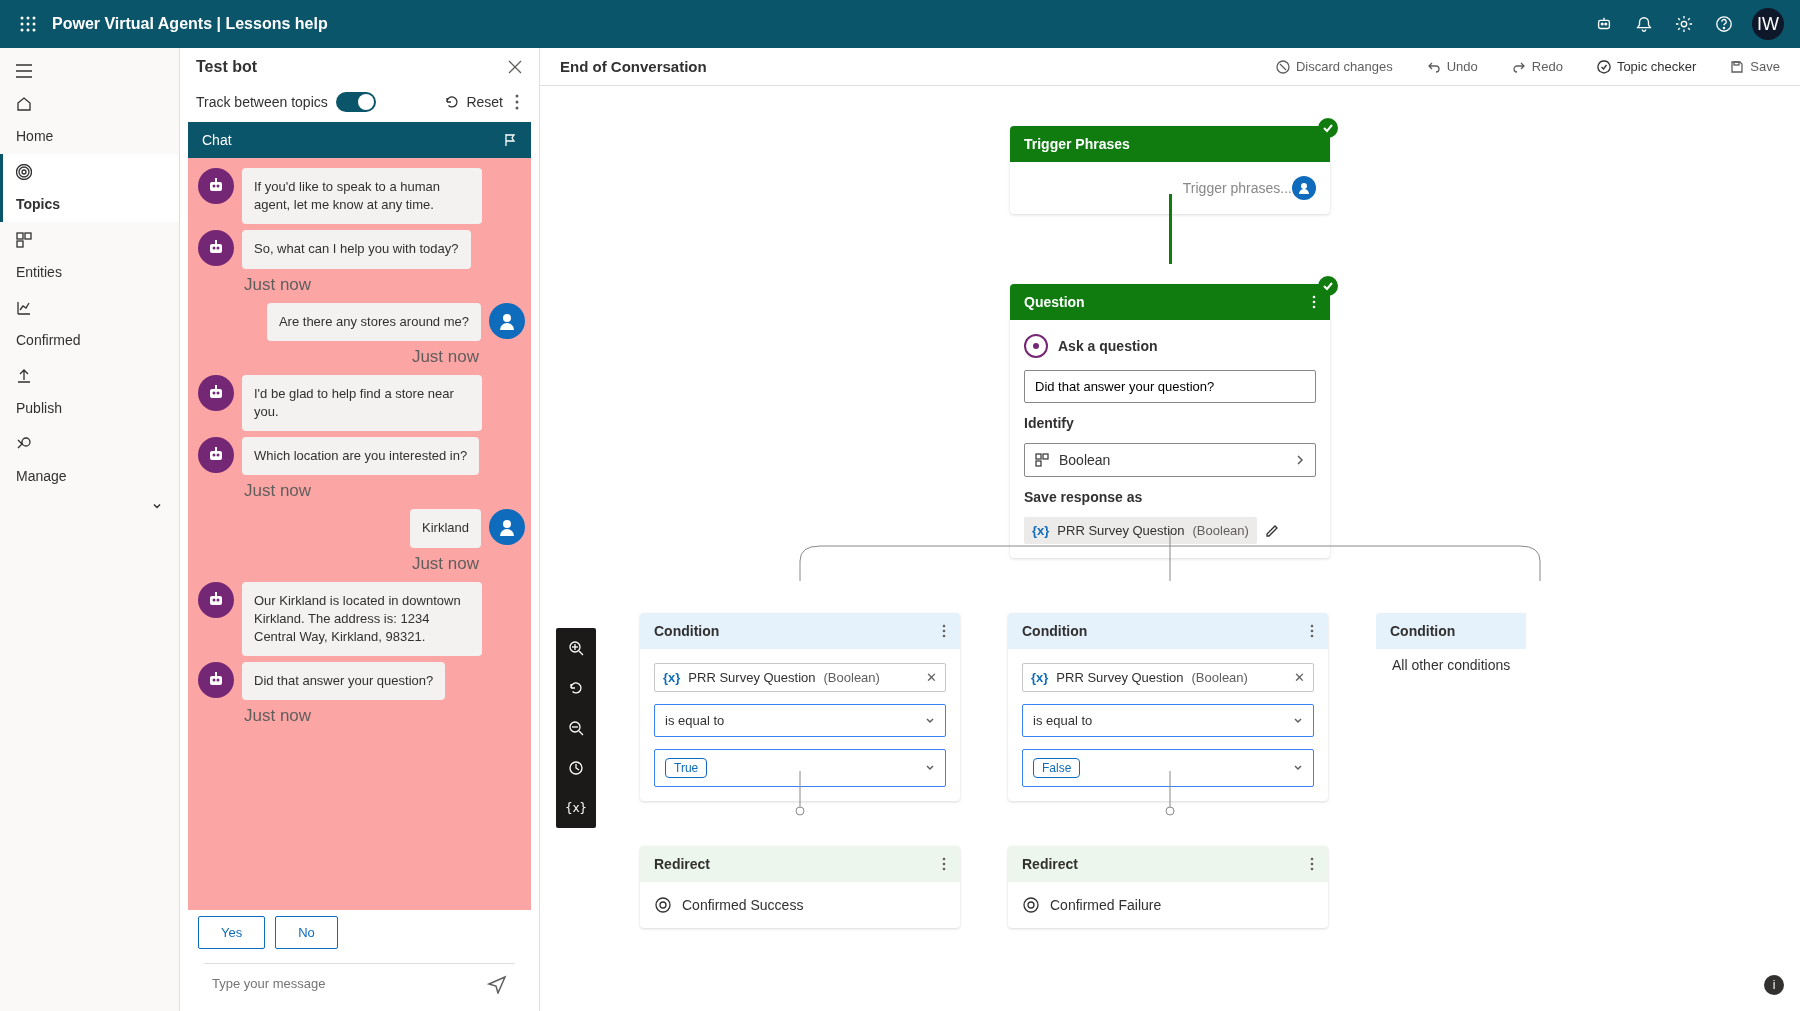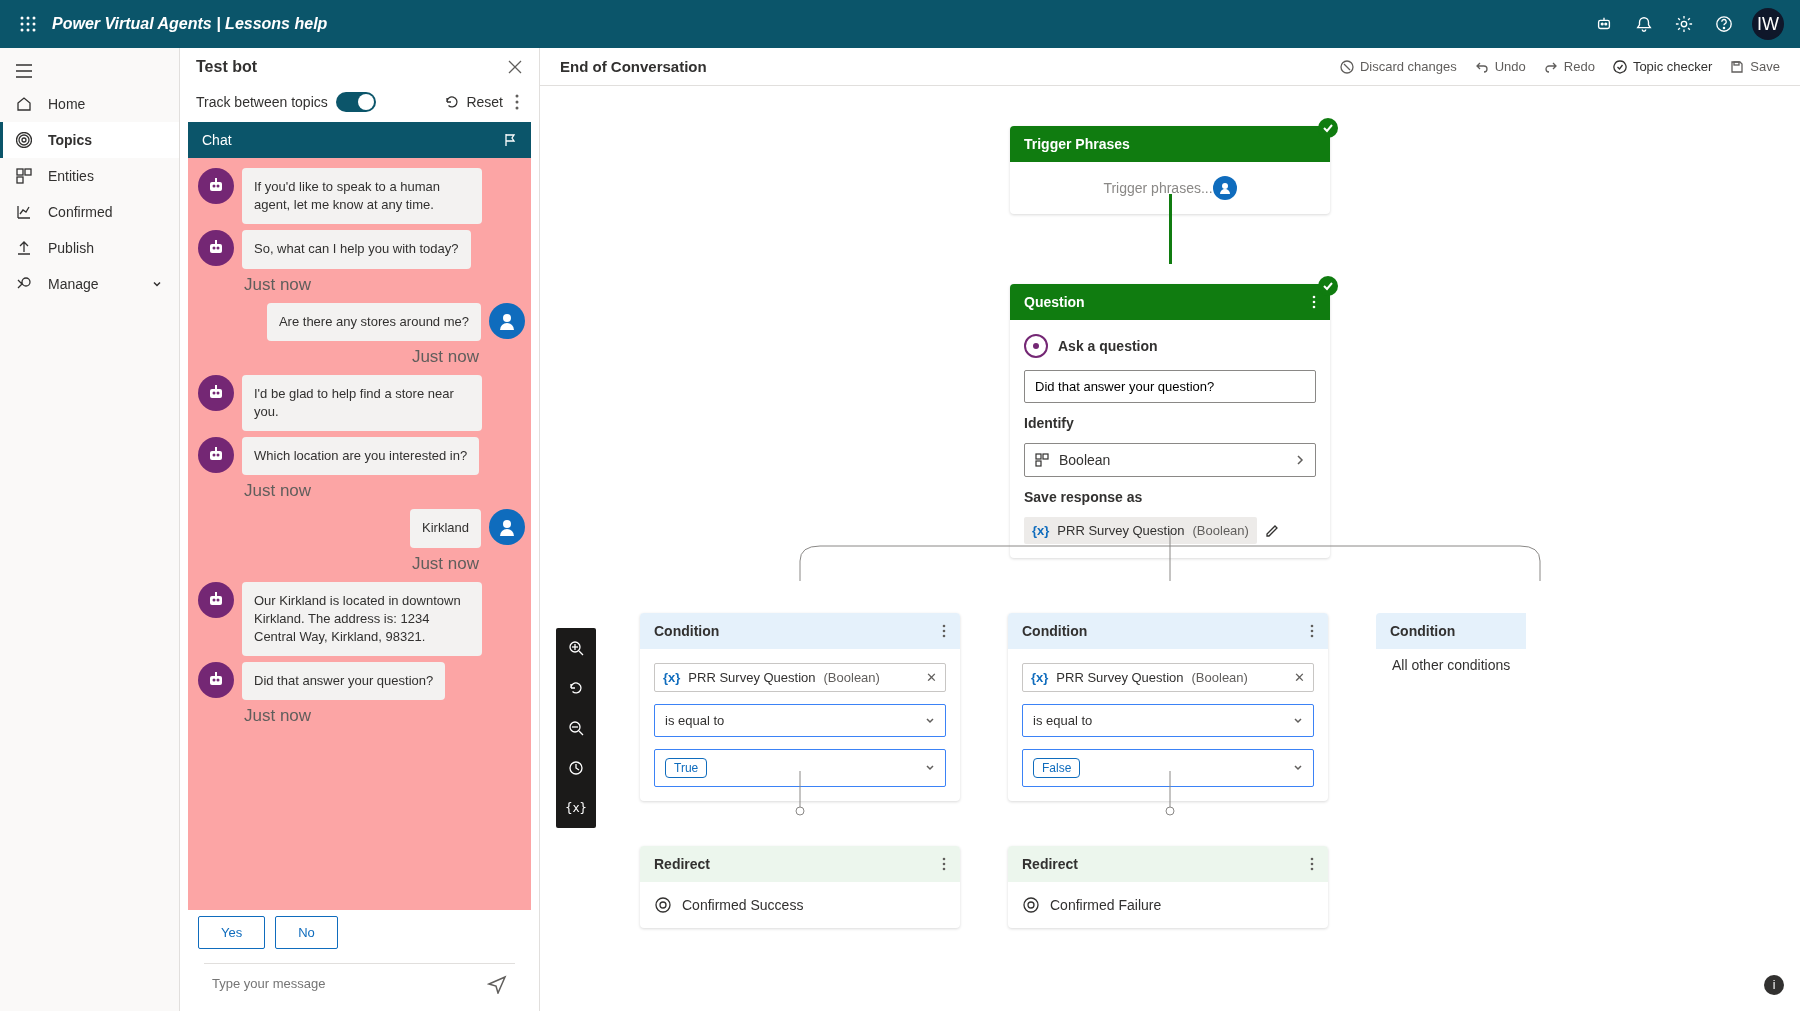--- a/index.html
+++ b/index.html
@@ -1,27 +1,27 @@
 <!DOCTYPE html>
 <html><head>
 <meta charset="utf-8">
 <style>
 * { box-sizing: border-box; margin: 0; padding: 0; }
 body { font-family: "Segoe UI", -apple-system, sans-serif; font-size: 14px; color: #323130; overflow: hidden; }
 .app { display: flex; flex-direction: column; height: 100vh; }
 .topbar { background: #0b556a; color: #fff; height: 48px; display: flex; align-items: center; padding: 0 8px; }
 .waffle { width: 40px; height: 40px; display: flex; align-items: center; justify-content: center; cursor: pointer; }
-.app-title { font-size: 16px; font-weight: 600; margin-left: 4px; font-style: italic; }
+.app-title { font-size: 16px; font-weight: 600; margin-left: 4px; }
 .spacer { flex: 1; }
 .topbar-icon { width: 40px; height: 40px; display: flex; align-items: center; justify-content: center; cursor: pointer; }
 .avatar { width: 32px; height: 32px; border-radius: 50%; background: #0f172a; color: #fff; display: flex; align-items: center; justify-content: center; font-weight: 400; font-size: 18px; margin: 0 8px; }
 .body { display: flex; flex: 1; min-height: 0; }
 .leftnav { width: 180px; border-right: 1px solid #e1dfdd; background: #faf9f8; display: flex; flex-direction: column; padding-top: 8px; }
 .hamburger { padding: 8px 16px; cursor: pointer; }
-.navitem { display: flex; align-items: center; gap: 16px; padding: 10px 16px; cursor: pointer; font-size: 14px; }
+.navitem { display: flex; align-items: flex-start; gap: 16px; padding: 10px 16px; cursor: pointer; font-size: 14px; flex-direction: column; }
 .navitem.active { background: #fff; font-weight: 600; border-left: 3px solid #0b556a; padding-left: 13px; }
 .navitem .chev { margin-left: auto; }
 .testpane { width: 360px; border-right: 1px solid #e1dfdd; display: flex; flex-direction: column; background: #fff; }
 .testpane-head { display: flex; align-items: center; justify-content: space-between; padding: 10px 16px; }
 .testpane-title { font-weight: 600; font-size: 16px; }
 .trackrow { display: flex; align-items: center; padding: 6px 16px 10px; gap: 8px; }
 .toggle { width: 40px; height: 20px; background: #0b556a; border-radius: 10px; position: relative; cursor: pointer; }
 .toggle::after { content: ""; position: absolute; right: 2px; top: 2px; width: 16px; height: 16px; background: #fff; border-radius: 50%; }
 .reset { margin-left: auto; display: flex; align-items: center; gap: 6px; cursor: pointer; color: #323130; }
 .more-vert { padding: 0 4px; cursor: pointer; }
@@ -36,40 +36,40 @@
 .bubble { background: #f3f2f1; border-radius: 4px; padding: 10px 12px; max-width: 240px; line-height: 1.4; font-size: 13px; }
 .msgrow.user .bubble { background: #f3f2f1; }
 .ts { font-size: 17px; color: #605e5c; margin: 2px 0 8px 46px; }
 .ts.user { text-align: right; margin: 2px 46px 8px 0; }
 .chatchoices { display: flex; gap: 10px; padding: 6px 10px 14px; }
 .choicebtn { border: 1px solid #0f6cbd; color: #0f6cbd; background: #fff; padding: 8px 22px; border-radius: 2px; cursor: pointer; font-size: 13px; }
 .chatinput { display: flex; align-items: center; border-top: 1px solid #e1dfdd; margin: 0 24px 8px; }
 .chatinput input { flex: 1; border: none; padding: 12px 8px; font-size: 13px; outline: none; }
 .sendbtn { padding: 8px; cursor: pointer; color: #605e5c; }
 .canvas { flex: 1; display: flex; flex-direction: column; background: #fff; min-width: 0; position: relative; }
-.canvashead { display: flex; align-items: center; padding: 10px 20px; border-bottom: 1px solid #e1dfdd; gap: 18px; }
+.canvashead { display: flex; align-items: center; padding: 10px 20px; border-bottom: 1px solid #e1dfdd; gap: 34px; }
 .canvashead .title { font-weight: 600; font-size: 15px; }
 .canvashead .spacer { flex: 1; }
 .headbtn { display: flex; align-items: center; gap: 6px; color: #605e5c; cursor: pointer; font-size: 13px; }
 .canvassurf { flex: 1; overflow: auto; position: relative; padding: 40px 0 40px 100px; }
 .node { background: #fff; border-radius: 4px; box-shadow: 0 1px 3px rgba(0,0,0,0.15); width: 320px; position: relative; }
 .nodehead { padding: 10px 14px; font-weight: 600; color: #fff; display: flex; align-items: center; justify-content: space-between; border-radius: 4px 4px 0 0; }
 .nodehead.green { background: #107c10; }
 .nodehead.light { background: #e5f1fb; color: #323130; }
 .nodehead.lightg { background: #ecf6ed; color: #323130; }
 .checkbadge { position: absolute; right: -8px; top: -8px; width: 20px; height: 20px; background: #107c10; border-radius: 50%; display: flex; align-items: center; justify-content: center; }
 .nodebody { padding: 14px; display: flex; flex-direction: column; gap: 12px; }
 .inlinefield { display: flex; align-items: center; gap: 10px; }
 .circleicon { width: 24px; height: 24px; border-radius: 50%; border: 2px solid #742774; display: flex; align-items: center; justify-content: center; flex-shrink: 0; }
 .txtinput { border: 1px solid #8a8886; border-radius: 2px; padding: 8px 10px; width: 100%; font-size: 13px; }
 .selectlike { border: 1px solid #8a8886; border-radius: 2px; padding: 8px 10px; display: flex; align-items: center; gap: 10px; cursor: pointer; }
 .varpill { background: #edebe9; border-radius: 2px; padding: 6px 8px; display: inline-flex; align-items: center; gap: 8px; font-size: 13px; }
 .varpill .vx { color: #0f6cbd; font-weight: 600; }
 .lbl { font-weight: 600; font-size: 14px; }
-.triggerrow { display: flex; align-items: center; justify-content: center; }
+.triggerrow { display: flex; align-items: center; justify-content: flex-end; }
 .bluedot { width: 24px; height: 24px; border-radius: 50%; background: #0f6cbd; display: flex; align-items: center; justify-content: center; }
 .condrow { display: flex; gap: 48px; }
 .dropdown { border: 1px solid #3b82f6; border-radius: 2px; padding: 8px 10px; display: flex; align-items: center; justify-content: space-between; cursor: pointer; font-size: 13px; }
 .valpill { border: 1px solid #0f6cbd; color: #0f6cbd; padding: 2px 8px; border-radius: 4px; font-size: 12px; }
 .zoombar { position: absolute; left: 16px; top: 580px; background: #1b1a19; border-radius: 2px; display: flex; flex-direction: column; z-index: 10; }
 .zoombtn { width: 40px; height: 40px; display: flex; align-items: center; justify-content: center; color: #fff; cursor: pointer; }
 .connector { position: absolute; background: #107c10; }
 .triggerph { color: #8a8886; font-size: 14px; }
 .allother { font-size: 14px; padding: 8px 16px; white-space: nowrap; }
 .infobubble { position: absolute; right: 16px; bottom: 16px; width: 20px; height: 20px; border-radius: 50%; background: #323130; color: #fff; display: flex; align-items: center; justify-content: center; font-size: 12px; cursor: pointer; }

